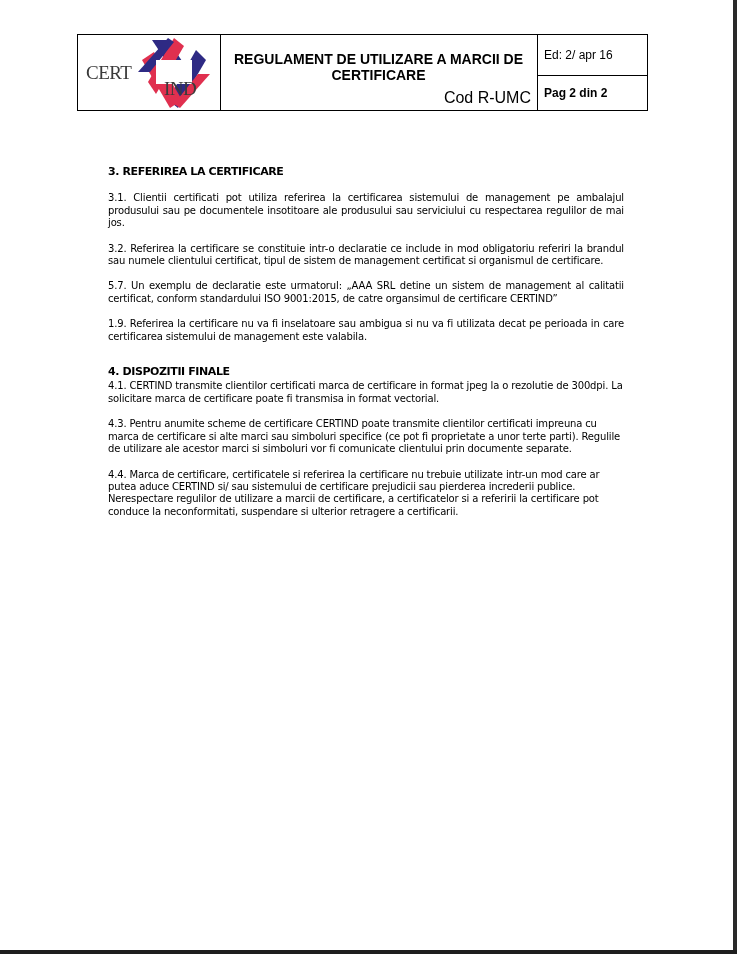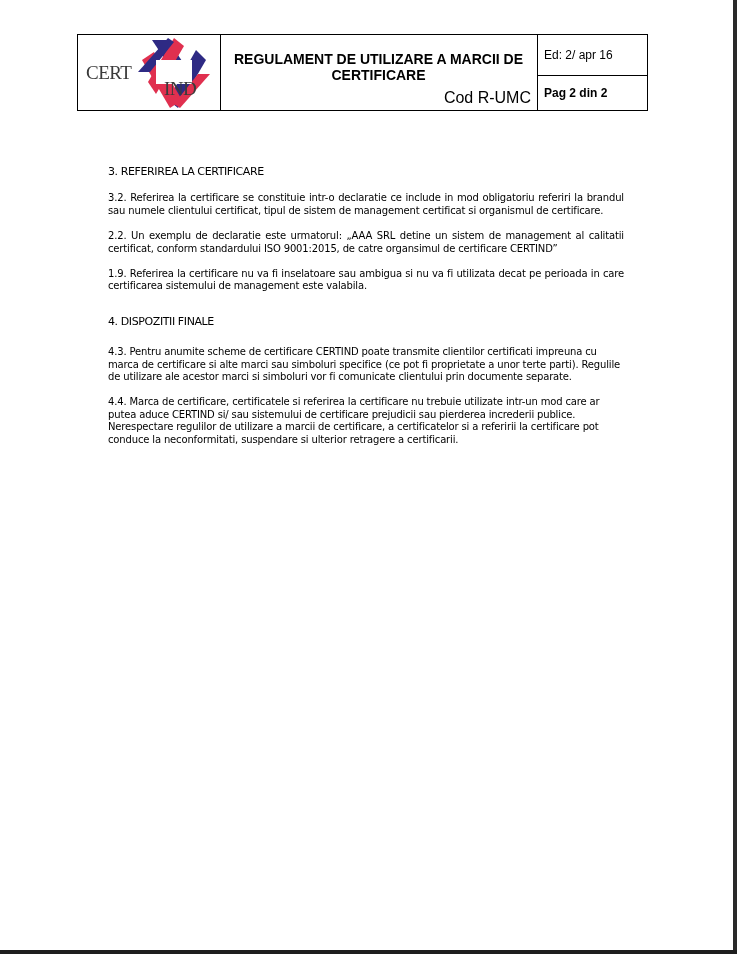--- a/index.html
+++ b/index.html
@@ -28,21 +28,21 @@
   }
   .doc-code {
     position: absolute; right: 6px; top: 54px;
     font-family: "Liberation Sans", sans-serif; font-size: 16px;
   }
   .logo-text-cert { position: absolute; left: 8px; top: 27px; font-family: Liberation Serif, serif; font-size: 19px; color: #3a3a3a; letter-spacing: -0.5px; }
   .logo-text-ind { position: absolute; left: 86px; top: 27px; font-family: Liberation Serif, serif; font-size: 19px; color: #3a3a3a; letter-spacing: -0.5px; margin-top: 16px; }
   .logo-svg { position: absolute; left: 56px; top: 1px; }
 
   .content { position: absolute; left: 108px; top: 166px; width: 516px; font-family: "DejaVu Sans", sans-serif; font-size: 10px; line-height: 12.4px; }
-  .section-heading { font-family: "DejaVu Sans", sans-serif; font-weight: normal; font-size: 11px; margin: 0; letter-spacing: -0.4px; }
+  .section-heading { font-family: "DejaVu Sans", sans-serif; font-weight: bold; font-size: 11px; margin: 0; letter-spacing: -0.4px; }
   .para { margin: 0; text-align: justify; letter-spacing: -0.15px; }
   .para.left { text-align: left; }
 </style>
 </head>
 <body>
 
 <div class="page-edge-right"></div>
 <div class="page-edge-bottom"></div>
 
 <div class="header-table">
@@ -65,20 +65,22 @@
     <div class="doc-code">Cod R-UMC</div>
   </div>
   <div class="meta-cell">
     <div class="meta-row r1">Ed: 2/ apr 16</div>
     <div class="meta-row r2">Pag 2 din 2</div>
   </div>
 </div>
 
 <div class="content">
   <h3 class="section-heading" style="margin-bottom:14px">3. REFERIREA LA CERTIFICARE</h3>
+  <p class="para" style="margin-bottom:13px">3.1. Clientii certificati pot utiliza referirea la certificarea sistemului de management pe ambalajul produsului sau pe documentele insotitoare ale produsului sau serviciului cu respectarea regulilor de mai jos.</p>
   <p class="para" style="margin-bottom:13px">3.2. Referirea la certificare se constituie intr-o declaratie ce include in mod obligatoriu referiri la brandul sau numele clientului certificat, tipul de sistem de management certificat si organismul de certificare.</p>
-  <p class="para" style="margin-bottom:13px">2.2. Un exemplu de declaratie este urmatorul: „AAA SRL detine un sistem de management al calitatii certificat, conform standardului ISO 9001:2015, de catre organsimul de certificare CERTIND”</p>
+  <p class="para" style="margin-bottom:13px">5.7. Un exemplu de declaratie este urmatorul: „AAA SRL detine un sistem de management al calitatii certificat, conform standardului ISO 9001:2015, de catre organsimul de certificare CERTIND”</p>
   <p class="para" style="margin-bottom:23px">1.9. Referirea la certificare nu va fi inselatoare sau ambigua si nu va fi utilizata decat pe perioada in care certificarea sistemului de management este valabila.</p>
 
-  <h3 class="section-heading" style="margin-bottom:18px">4. DISPOZITII FINALE</h3>
+  <h3 class="section-heading" style="margin-bottom:2px">4. DISPOZITII FINALE</h3>
+  <p class="para left" style="margin-bottom:13px">4.1. CERTIND transmite clientilor certificati marca de certificare in format jpeg la o rezolutie de 300dpi. La solicitare marca de certificare poate fi transmisa in format vectorial.</p>
   <p class="para left" style="margin-bottom:13px">4.3. Pentru anumite scheme de certificare CERTIND poate transmite clientilor certificati impreuna cu marca de certificare si alte marci sau simboluri specifice (ce pot fi proprietate a unor terte parti). Regulile de utilizare ale acestor marci si simboluri vor fi comunicate clientului prin documente separate.</p>
   <p class="para left" style="margin-bottom:13px">4.4. Marca de certificare, certificatele si referirea la certificare nu trebuie utilizate intr-un mod care ar putea aduce CERTIND si/ sau sistemului de certificare prejudicii sau pierderea increderii publice. Nerespectare regulilor de utilizare a marcii de certificare, a certificatelor si a referirii la certificare pot conduce la neconformitati, suspendare si ulterior retragere a certificarii.</p>
 </div>
 
 </body></html>

